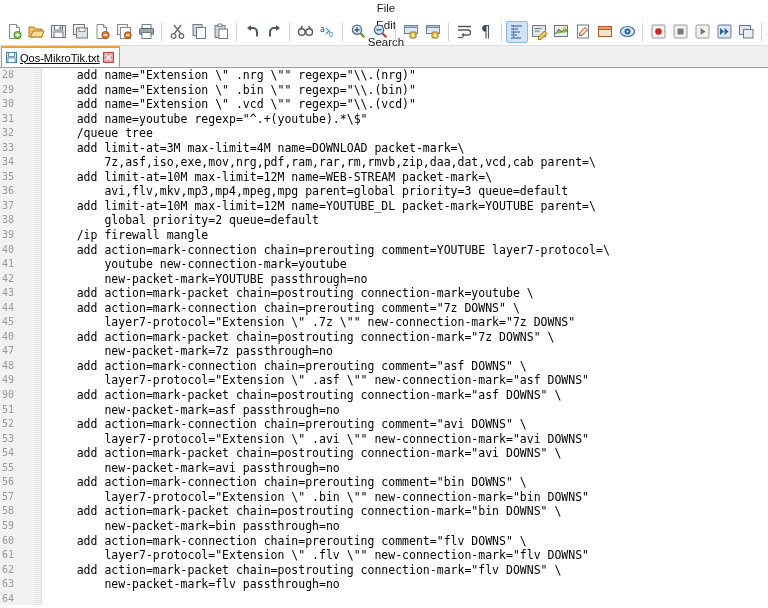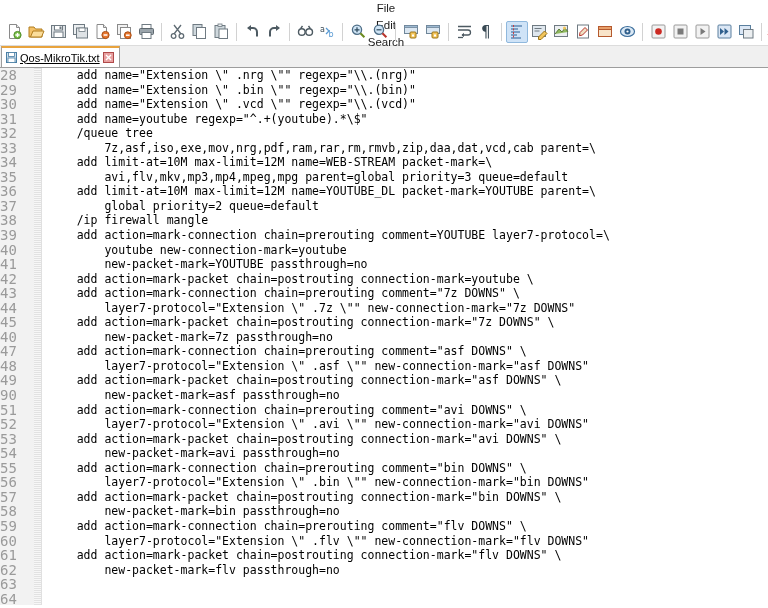--- a/index.html
+++ b/index.html
@@ -133,21 +133,21 @@
       #f7f7f7 1px, #f7f7f7 2px
     );
     border-right: 1px solid #e0e0e0;
   }
   .gline {
     height: 14.55px;
     line-height: 14.55px;
     text-align: right;
     padding-right: 28px;
     font-family: "DejaVu Sans Mono", "Liberation Mono", monospace;
-    font-size: 14px;
+    font-size: 10px;
     color: #9a9a9a;
     box-sizing: border-box;
   }
   #code {
     flex: 1 1 auto;
     padding-left: 7px;
     overflow: hidden;
     box-sizing: border-box;
   }
   .cline {
@@ -487,20 +487,21 @@
         <div class="gline">64</div>
       </div>
     <div id="gutter-stripe"></div>
   </div>
   <div id="code">
       <div class="cline">    add name="Extension \" .nrg \"" regexp="\\.(nrg)"</div>
       <div class="cline">    add name="Extension \" .bin \"" regexp="\\.(bin)"</div>
       <div class="cline">    add name="Extension \" .vcd \"" regexp="\\.(vcd)"</div>
       <div class="cline">    add name=youtube regexp="^.+(youtube).*\$"</div>
       <div class="cline">    /queue tree</div>
+      <div class="cline">    add limit-at=3M max-limit=4M name=DOWNLOAD packet-mark=\</div>
       <div class="cline">        7z,asf,iso,exe,mov,nrg,pdf,ram,rar,rm,rmvb,zip,daa,dat,vcd,cab parent=\</div>
       <div class="cline">    add limit-at=10M max-limit=12M name=WEB-STREAM packet-mark=\</div>
       <div class="cline">        avi,flv,mkv,mp3,mp4,mpeg,mpg parent=global priority=3 queue=default</div>
       <div class="cline">    add limit-at=10M max-limit=12M name=YOUTUBE_DL packet-mark=YOUTUBE parent=\</div>
       <div class="cline">        global priority=2 queue=default</div>
       <div class="cline">    /ip firewall mangle</div>
       <div class="cline">    add action=mark-connection chain=prerouting comment=YOUTUBE layer7-protocol=\</div>
       <div class="cline">        youtube new-connection-mark=youtube</div>
       <div class="cline">        new-packet-mark=YOUTUBE passthrough=no</div>
       <div class="cline">    add action=mark-packet chain=postrouting connection-mark=youtube \</div>

